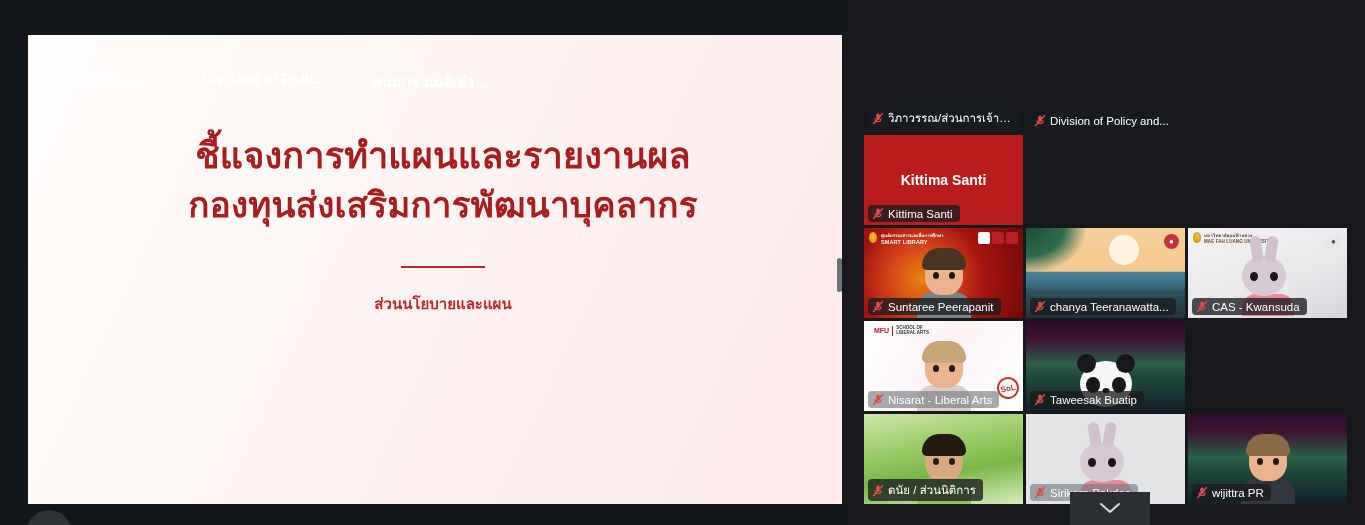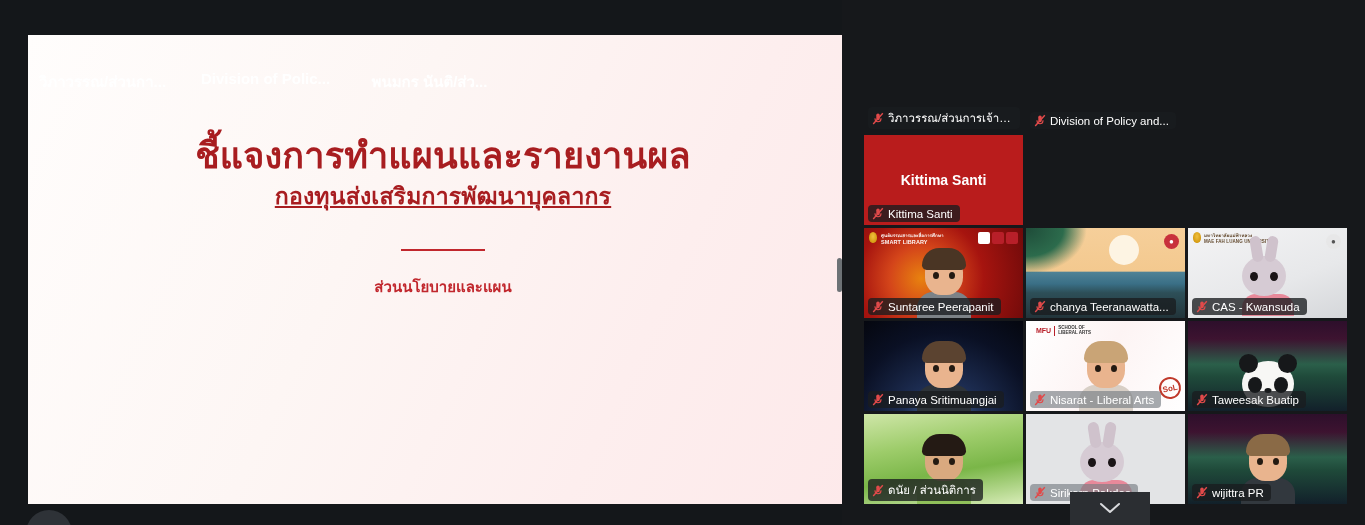--- a/index.html
+++ b/index.html
@@ -27,21 +27,21 @@
   }
   .slide-title-line {
     color: #a81d20;
     font-weight: bold;
     font-size: 36px;
     line-height: 1.38;
     letter-spacing: 0.2px;
     text-align: center;
     white-space: nowrap;
   }
-  .slide-title-line.l2 { font-size: 23px; text-decoration: underline; }
+  .slide-title-line.l2 { font-size: 35px; }
   .slide-subtitle {
     margin-top: 22px;
     color: #3b3b3b;
     font-size: 23px;
     font-weight: normal;
     text-align: center;
   }
   .slide-rule {
     margin-top: 37px;
     width: 84px; height: 0;
@@ -423,41 +423,20 @@
                 <path d="M3 6.2v.5c0 1.7 1.3 3 3 3s3-1.3 3-3v-.5" stroke="#e14a4a" stroke-width="1.1" fill="none"></path>
                 <line x1="1.2" y1="12" x2="10.8" y2="1.2" stroke="#e14a4a" stroke-width="1.4"></line>
               </svg>
             </span>
           <span class="label">CAS - Kwansuda</span>
         </div>
       </div>
     </div>
 
     <div class="tile-row">
-      <div class="tile">
-        <div class="bg-space"></div>
-        <div class="avatar">
-          <div class="av-head">
-              <div class="av-hair" style="background:#5b4330"></div>
-              <div class="av-eye l"></div>
-              <div class="av-eye r"></div>
-            </div>
-          <div class="av-body" style="background:#2d3339"></div>
-        </div>
-        <div class="namepill">
-          <span class="mic-muted">
-              <svg width="12" height="13" viewBox="0 0 12 13">
-                <path d="M6 1.5c-1 0-1.7.8-1.7 1.7v3.4c0 1 .7 1.7 1.7 1.7s1.7-.8 1.7-1.7V3.2C7.7 2.3 7 1.5 6 1.5z" fill="#e14a4a"></path>
-                <path d="M3 6.2v.5c0 1.7 1.3 3 3 3s3-1.3 3-3v-.5" stroke="#e14a4a" stroke-width="1.1" fill="none"></path>
-                <line x1="1.2" y1="12" x2="10.8" y2="1.2" stroke="#e14a4a" stroke-width="1.4"></line>
-              </svg>
-            </span>
-          <span class="label">Panaya Sritimuangjai</span>
-        </div>
-      </div>
 
       <div class="tile">
         <div class="bg-mfu"></div>
         <div class="mfu-logo">MFU<span class="sub">SCHOOL OF<br>LIBERAL ARTS</span></div>
         <div class="sol-stamp">SoL</div>
         <div class="avatar">
           <div class="av-head">
               <div class="av-hair" style="background:#c9a476"></div>
               <div class="av-eye l"></div>
               <div class="av-eye r"></div>

